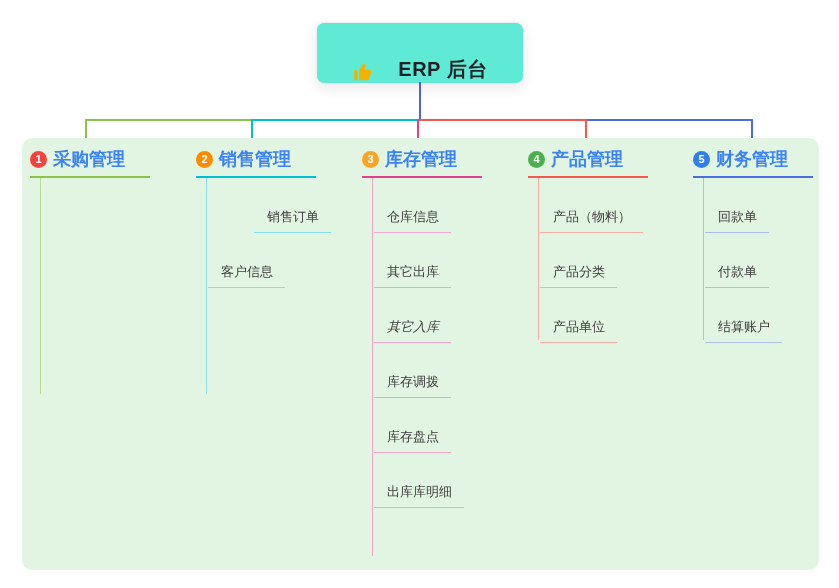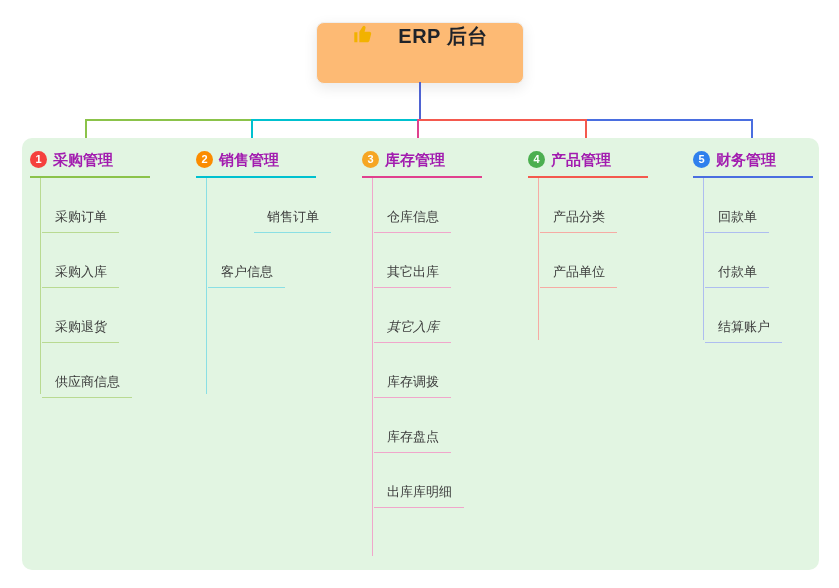--- a/index.html
+++ b/index.html
@@ -1,41 +1,41 @@
 <!DOCTYPE html>
 <html><head>
 <meta charset="utf-8">
 <style>
   html,body{margin:0;padding:0;background:#fff;}
   body{font-family:"Liberation Sans","DejaVu Sans",sans-serif;}
   .canvas{position:relative;width:839px;height:588px;background:#ffffff;overflow:hidden;}
 
   
   .root-node{position:absolute;left:316px;top:22px;width:206px;height:60px;
-    background:#fdba74;border:1px solid #efefef;border-radius:8px;
+    background:#5eead4;border:1px solid #efefef;border-radius:8px;
     box-shadow:0 4px 14px rgba(0,0,0,0.09);
-    display:flex;align-items:flex-start;justify-content:center;gap:24px;}
+    display:flex;align-items:flex-end;justify-content:center;gap:24px;}
   .root-label{font-size:20px;font-weight:600;color:#1f2329;letter-spacing:.5px;}
   .thumb{width:22px;height:22px;}
 
   
   .line{position:absolute;}
   .line.h{height:2px;}
   .line.v{width:2px;}
 
   
   .panel{position:absolute;left:22px;top:138px;width:797px;height:432px;border-radius:10px;}
 
   
   .col{position:absolute;top:150px;width:140px;}
   .btitle{display:flex;align-items:center;gap:6px;width:120px;
     padding-bottom:7px;border-bottom:2px solid #999;line-height:19px;}
   .badge{width:17px;height:17px;border-radius:50%;flex:none;
     color:#fff;font-size:11px;font-weight:700;line-height:17px;text-align:center;}
-  .blabel{font-size:15px;font-weight:600;color:#a21caf;white-space:nowrap;}
+  .blabel{font-size:18px;font-weight:600;color:#3b82f6;white-space:nowrap;}
   .vline{position:absolute;left:10px;top:28px;width:1px;}
   .children{margin-left:12px;}
   .child{display:table;margin-top:29px;padding:0 12px 7px 13px;
     border-bottom:1px solid #bbb;line-height:17px;}
   .child span{font-size:13px;color:#3c3c3c;white-space:nowrap;}
 </style>
 </head>
 <body>
 
 <div class="canvas">
@@ -61,34 +61,20 @@
   <div class="line v" style="left: 751px; top: 119px; height: 33px; background: rgb(74, 110, 224);"></div>
 
   <div class="panel" style="background: rgb(226, 245, 226);"></div>
 
   <div class="col" style="left:30px">
     <div class="btitle" style="border-bottom-color: rgb(139, 195, 74);">
       <span class="badge" style="background: rgb(245, 65, 61);">1</span>
       <span class="blabel">采购管理</span>
     </div>
     <div class="vline" style="height: 216px; background: rgb(185, 218, 146);"></div>
-    <div class="children">
-      <div class="child" style="border-bottom-color: rgb(185, 218, 146);">
-          <span>采购订单</span>
-        </div>
-      <div class="child" style="border-bottom-color: rgb(185, 218, 146);">
-          <span>采购入库</span>
-        </div>
-      <div class="child" style="border-bottom-color: rgb(185, 218, 146);">
-          <span>采购退货</span>
-        </div>
-      <div class="child" style="border-bottom-color: rgb(185, 218, 146);">
-          <span>供应商信息</span>
-        </div>
-    </div>
   </div>
 
   <div class="col" style="left:196px">
     <div class="btitle" style="border-bottom-color: rgb(0, 193, 207);">
       <span class="badge" style="background: rgb(251, 140, 0);">2</span>
       <span class="blabel">销售管理</span>
     </div>
     <div class="vline" style="height: 216px; background: rgb(138, 223, 228);"></div>
     <div class="children">
       <div class="child" style="border-bottom-color: rgb(138, 223, 228); margin-left: 46px;">
@@ -129,20 +115,23 @@
   </div>
 
   <div class="col" style="left:528px">
     <div class="btitle" style="border-bottom-color: rgb(244, 89, 78);">
       <span class="badge" style="background: rgb(76, 175, 80);">4</span>
       <span class="blabel">产品管理</span>
     </div>
     <div class="vline" style="height: 162px; background: rgb(246, 171, 164);"></div>
     <div class="children">
       <div class="child" style="border-bottom-color: rgb(246, 171, 164);">
+          <span>产品（物料）</span>
+        </div>
+      <div class="child" style="border-bottom-color: rgb(246, 171, 164);">
           <span>产品分类</span>
         </div>
       <div class="child" style="border-bottom-color: rgb(246, 171, 164);">
           <span>产品单位</span>
         </div>
     </div>
   </div>
 
   <div class="col" style="left:693px">
     <div class="btitle" style="border-bottom-color: rgb(74, 110, 224);">

